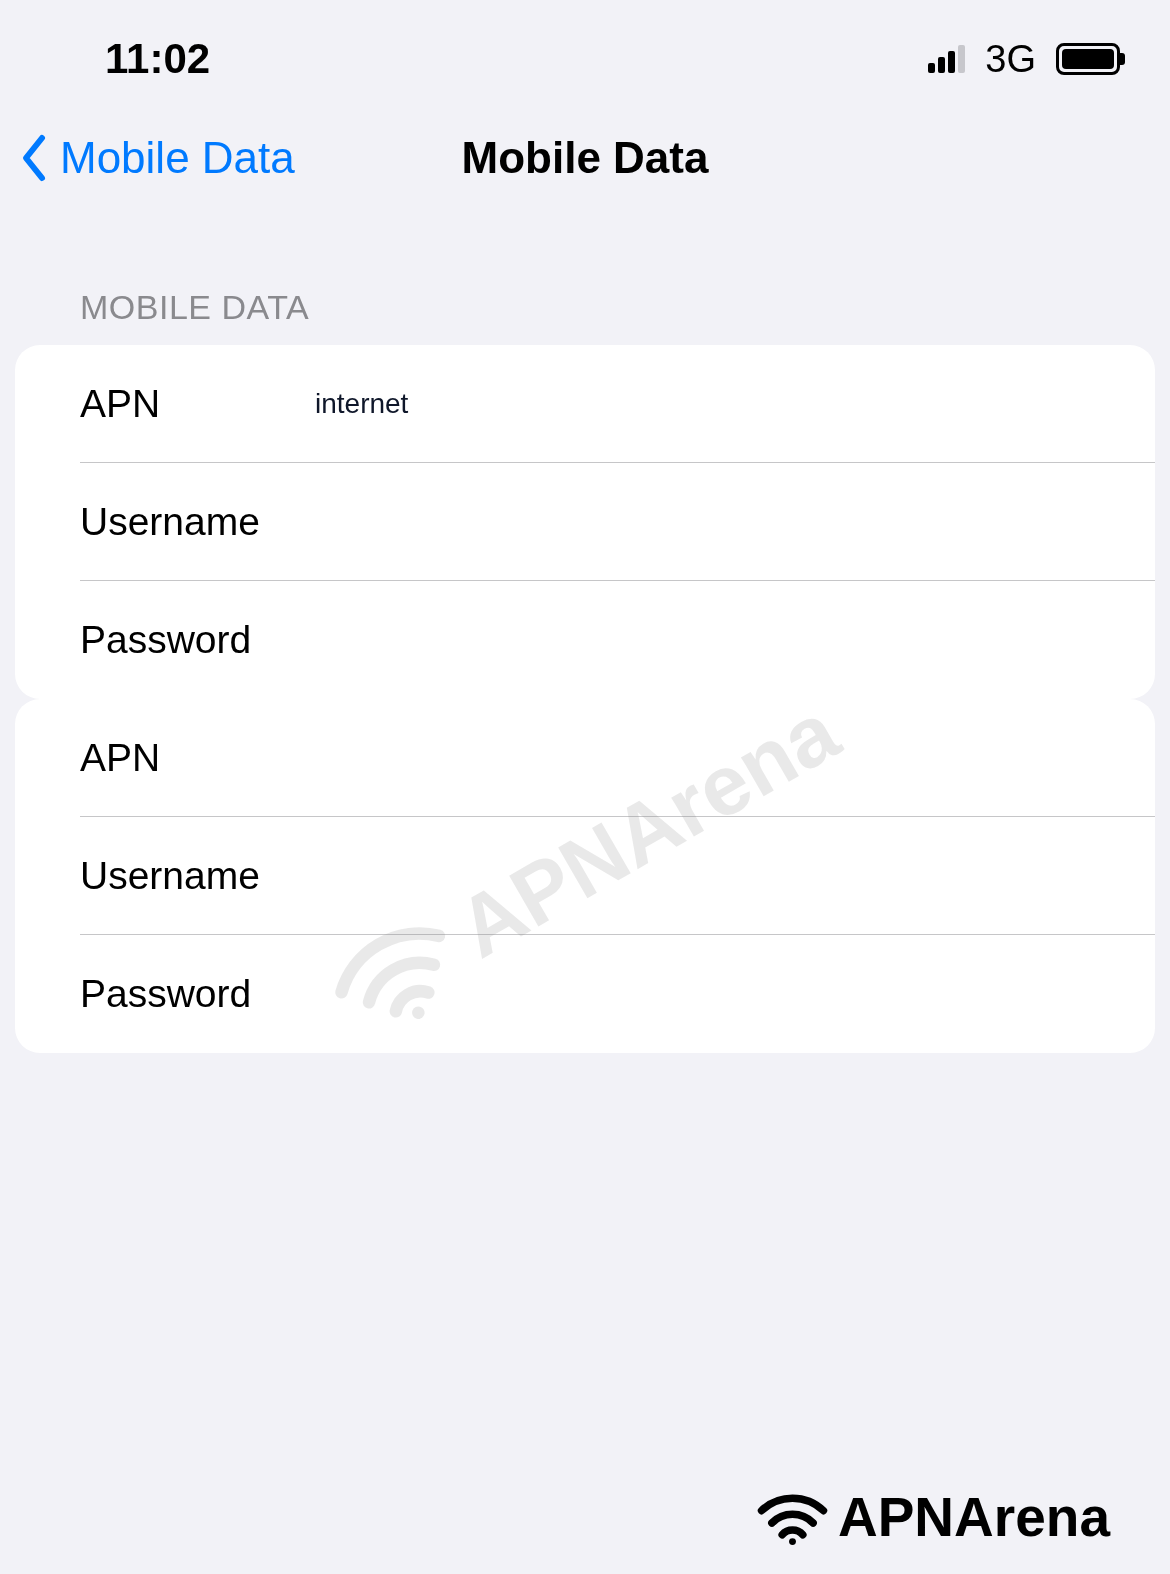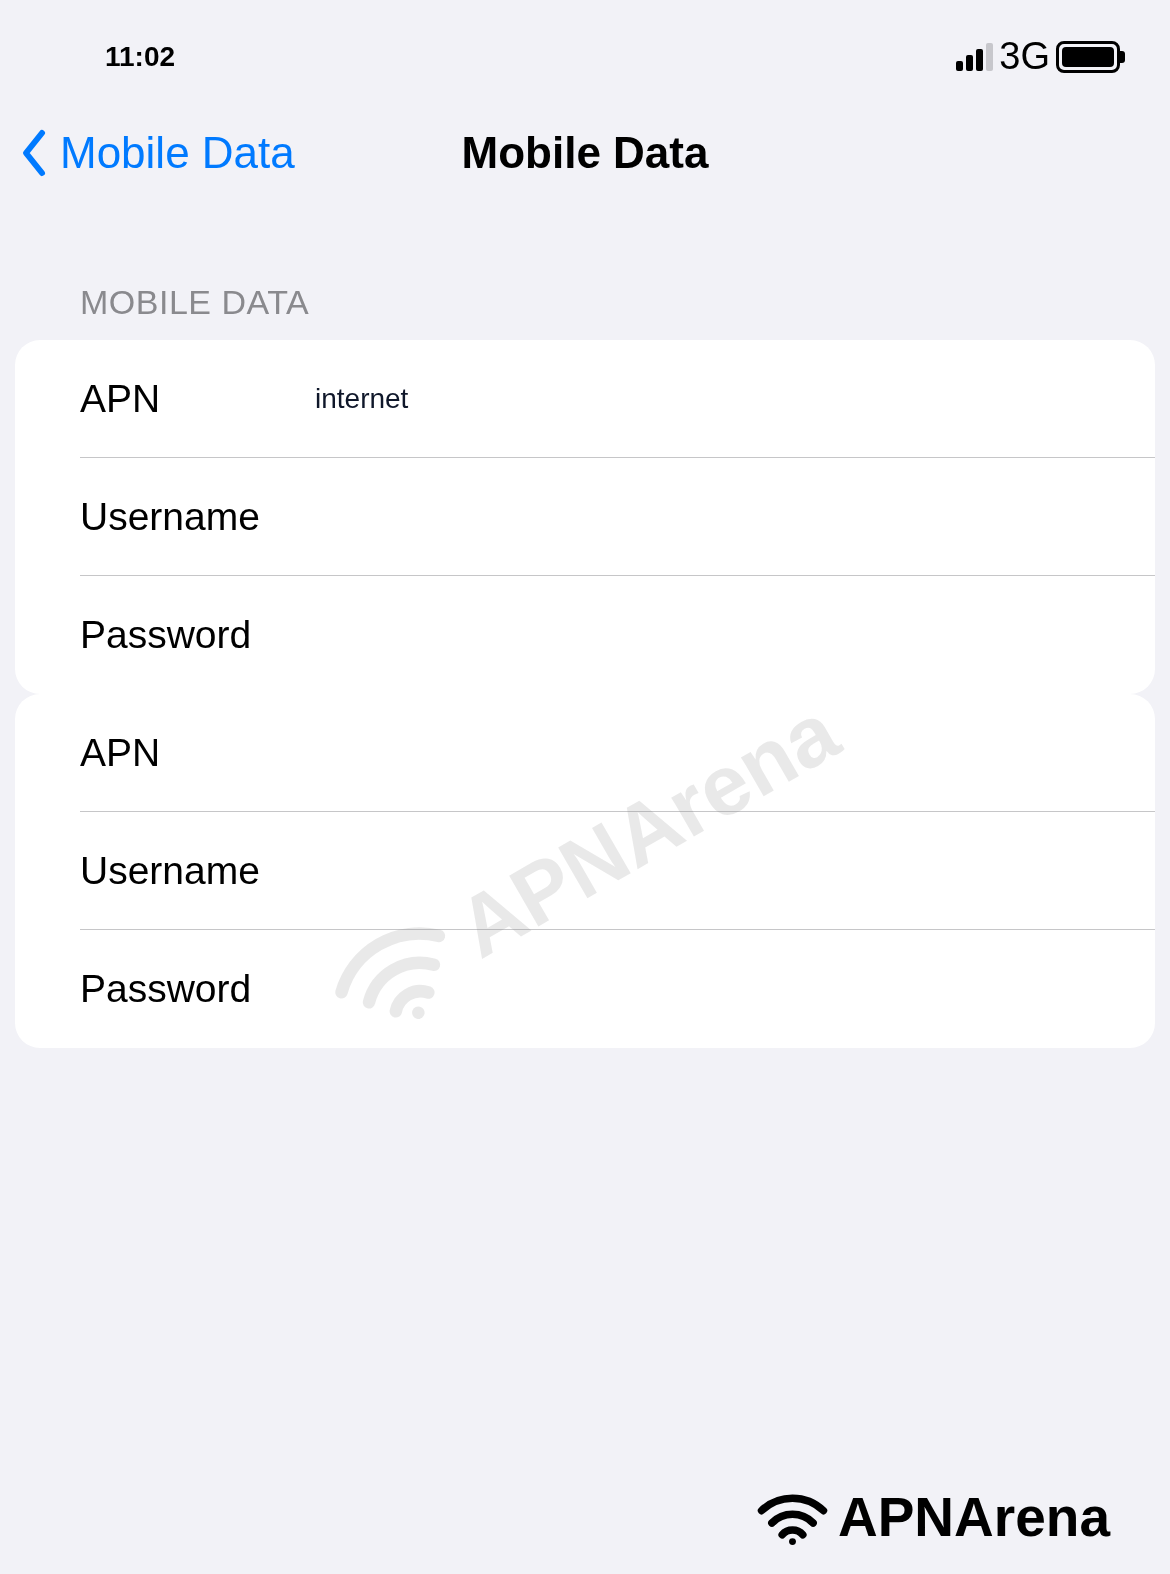--- a/index.html
+++ b/index.html
@@ -15,29 +15,29 @@
       position: relative;
       overflow: hidden;
     }
     .status-bar {
       display: flex;
       justify-content: space-between;
       align-items: center;
       padding: 35px 50px 20px 50px;
     }
     .status-time {
-      font-size: 28px;
+      font-size: 42px;
       font-weight: 600;
       color: #000;
       margin-left: 55px;
     }
     .status-right {
       display: flex;
       align-items: center;
-      gap: 6px;
+      gap: 20px;
     }
     .signal-bars {
       display: flex;
       align-items: flex-end;
       gap: 3px;
       height: 28px;
     }
     .signal-bar {
       width: 7px;
       background: #000;

